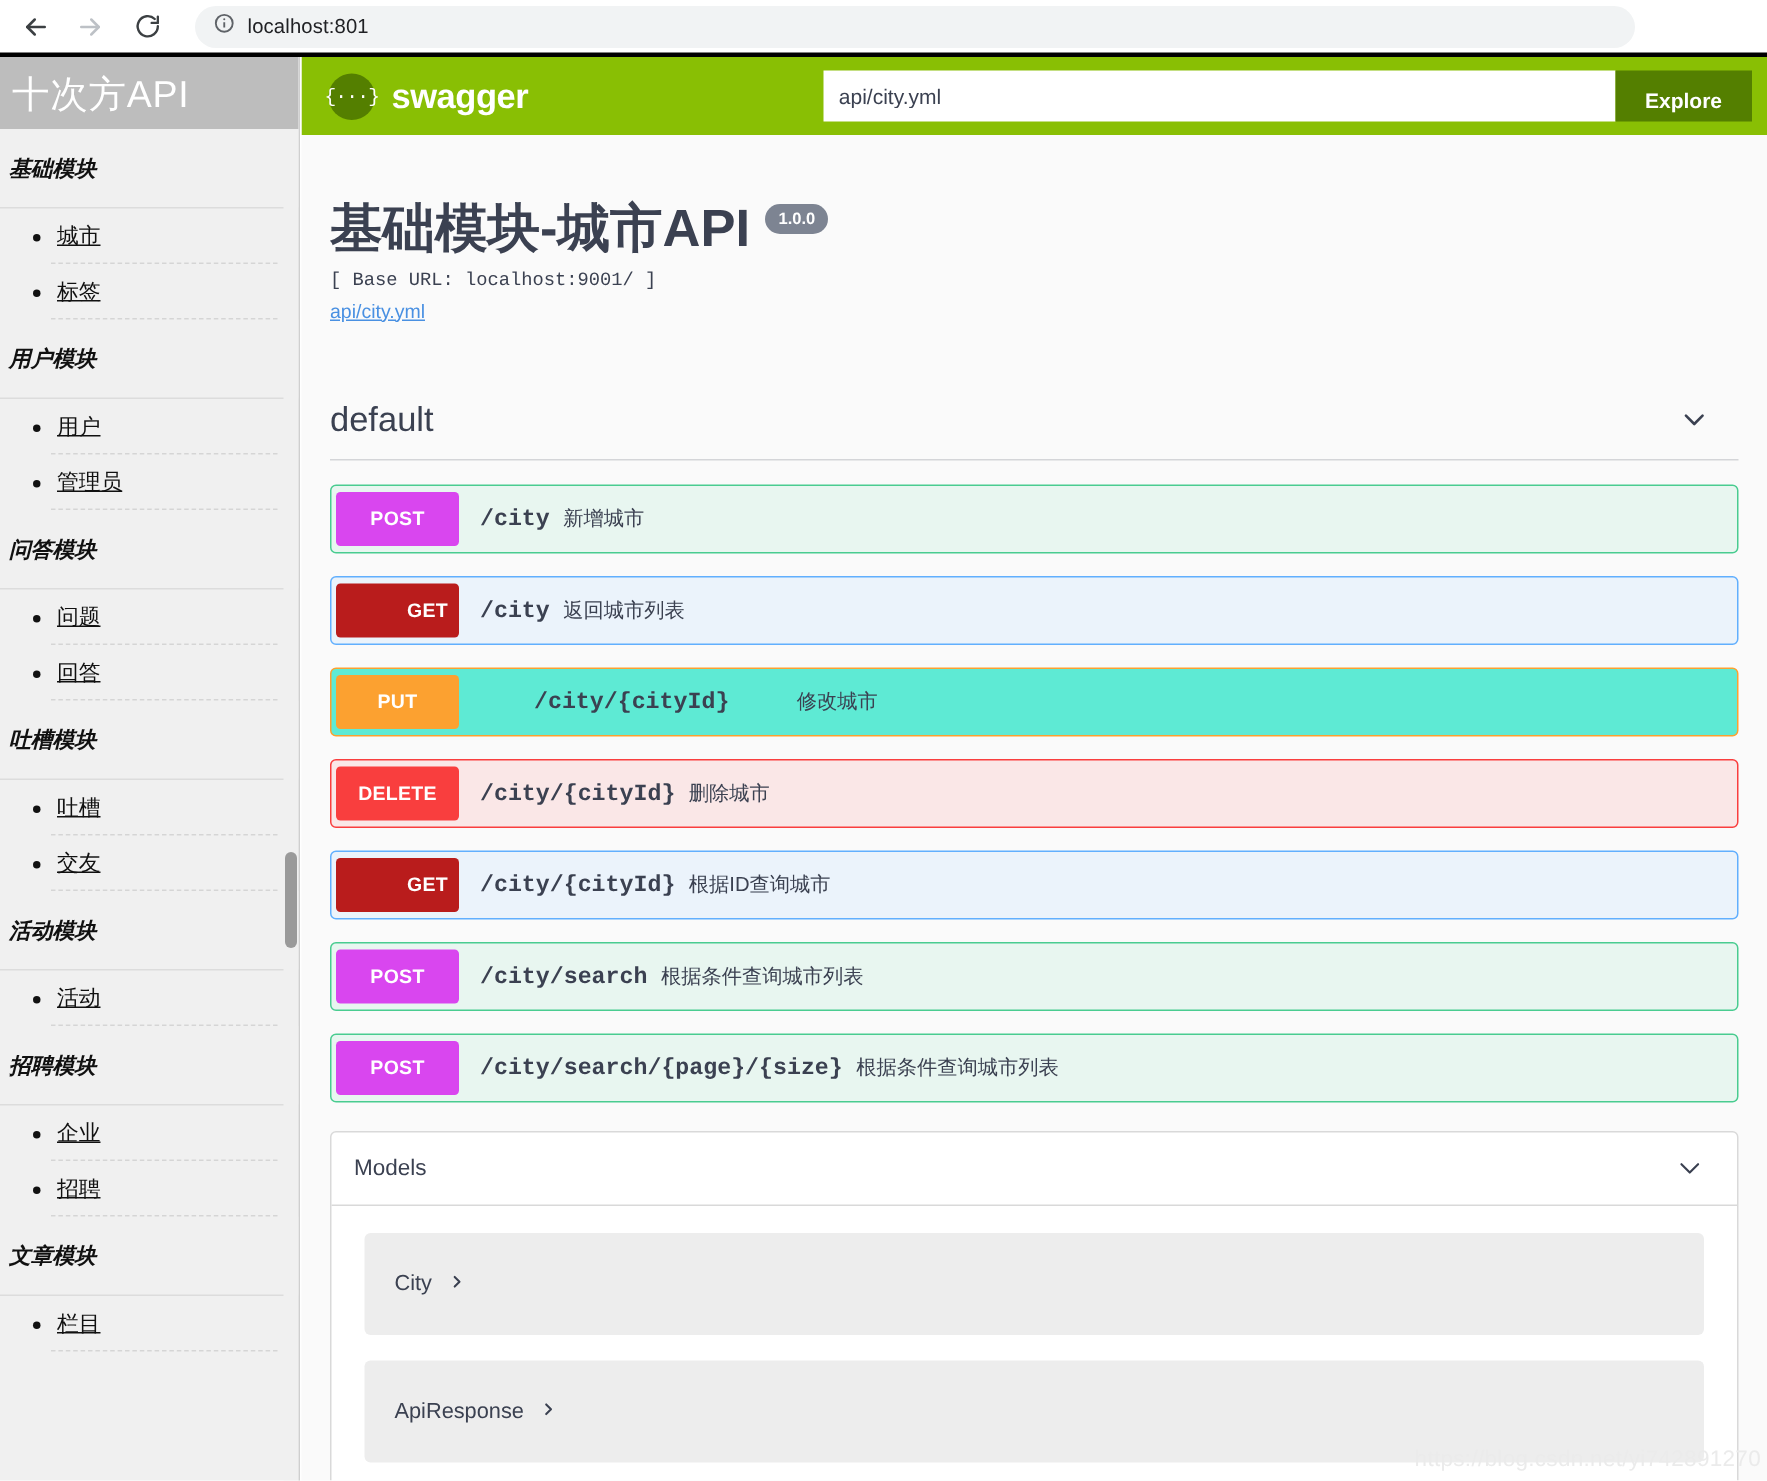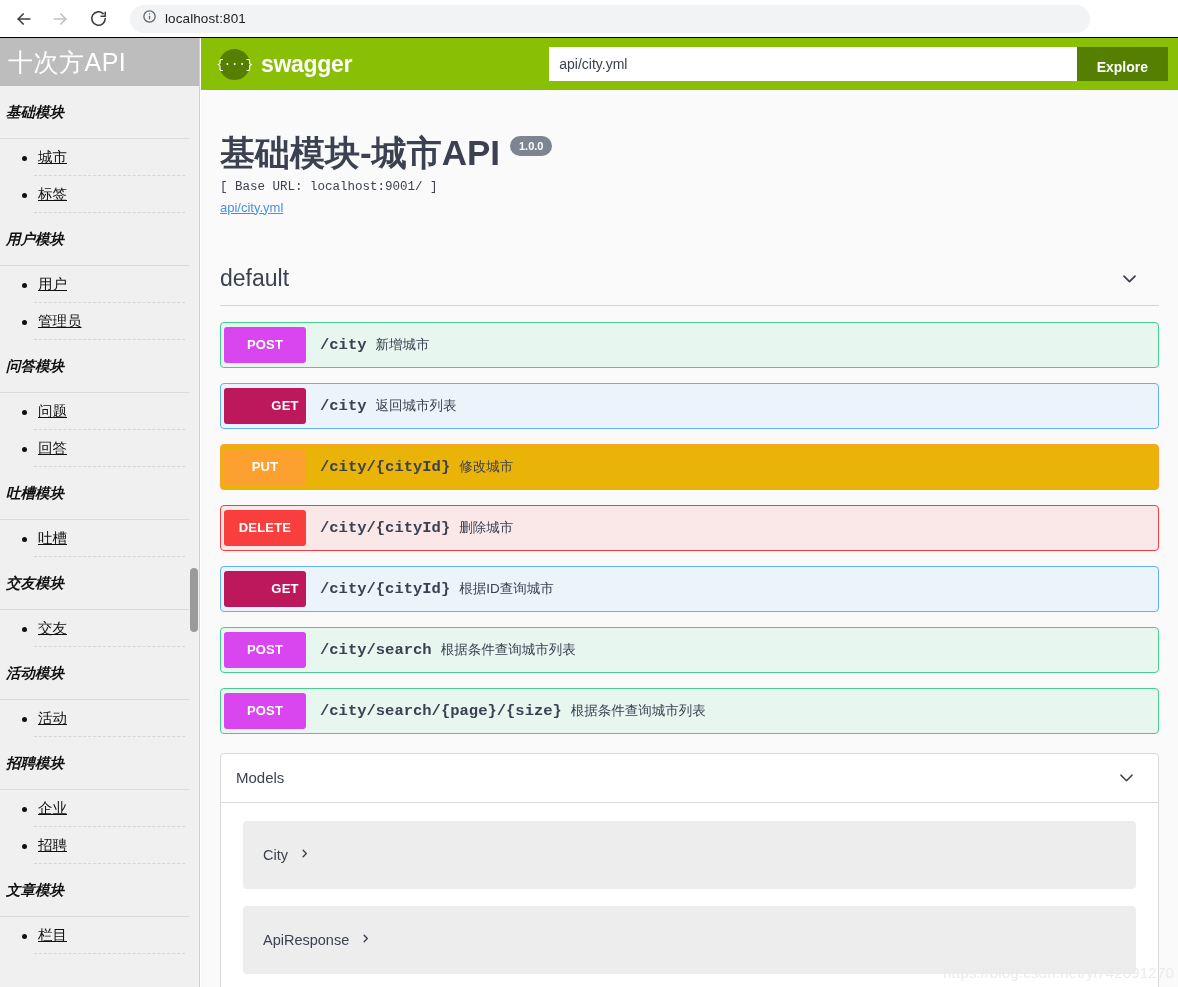--- a/index.html
+++ b/index.html
@@ -9,21 +9,21 @@
     font-family: "Liberation Sans", sans-serif;
     background: #ffffff;
   }
 
   
   #browser-chrome {
     position: absolute; left: 0; top: 0;
     width: 1178px; height: 38px;
     background: #ffffff;
     display: flex; align-items: center;
-    border-bottom: 1px solid #000000;
+    border-bottom: 3px solid #000000;
   }
   .nav-btn {
     width: 32px; height: 32px;
     display: flex; align-items: center; justify-content: center;
     border-radius: 50%;
   }
   .nav-btn svg { display: block; }
   #nav-back { margin-left: 8px; }
   #nav-forward { margin-left: 4px; }
   #nav-reload { margin-left: 6px; }
@@ -270,24 +270,24 @@
   }
   .op-summary {
     margin-left: 9px;
     font-size: 13.5px;
     color: #3b4151;
   }
 
   
   .m-post { background: #d946ef; }
   .r-post { background: #e8f6f0; border: 1px solid #49cc90; }
-  .m-get  { background: #be185d; padding-left: 40px; }
+  .m-get  { background: #b91c1c; padding-left: 40px; }
   .r-get  { background: #ebf3fb; border: 1px solid #61affe; }
   .m-put  { background: #fca130; }
-  .r-put  { background: #eab308; border: 1px solid #fca130; }
+  .r-put  { background: #5eead4; border: 1px solid #fca130; gap: 36px; }
   .m-delete { background: #f93e3e; }
   .r-delete { background: #fae7e7; border: 1px solid #f93e3e; }
 
   #models-panel {
     margin: 19px 19px 0 19px;
     border: 1px solid #d9d9d9;
     border-radius: 4px;
     background: #ffffff;
   }
   #models-header {
@@ -396,21 +396,20 @@
             <li class="nav-item"><a class="nav-link">回答</a></li>
           </ul>
         </div>
         <div class="nav-group">
           <div class="group-title">吐槽模块</div>
           <ul class="nav-list">
             <li class="nav-item"><a class="nav-link">吐槽</a></li>
           </ul>
         </div>
         <div class="nav-group">
-          <div class="group-title">交友模块</div>
           <ul class="nav-list">
             <li class="nav-item"><a class="nav-link">交友</a></li>
           </ul>
         </div>
         <div class="nav-group">
           <div class="group-title">活动模块</div>
           <ul class="nav-list">
             <li class="nav-item"><a class="nav-link">活动</a></li>
           </ul>
         </div>

